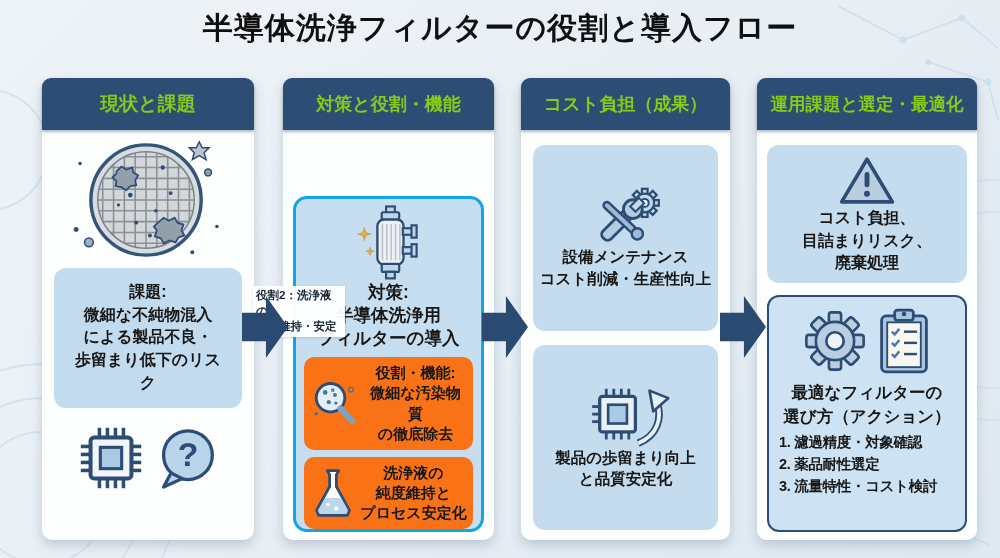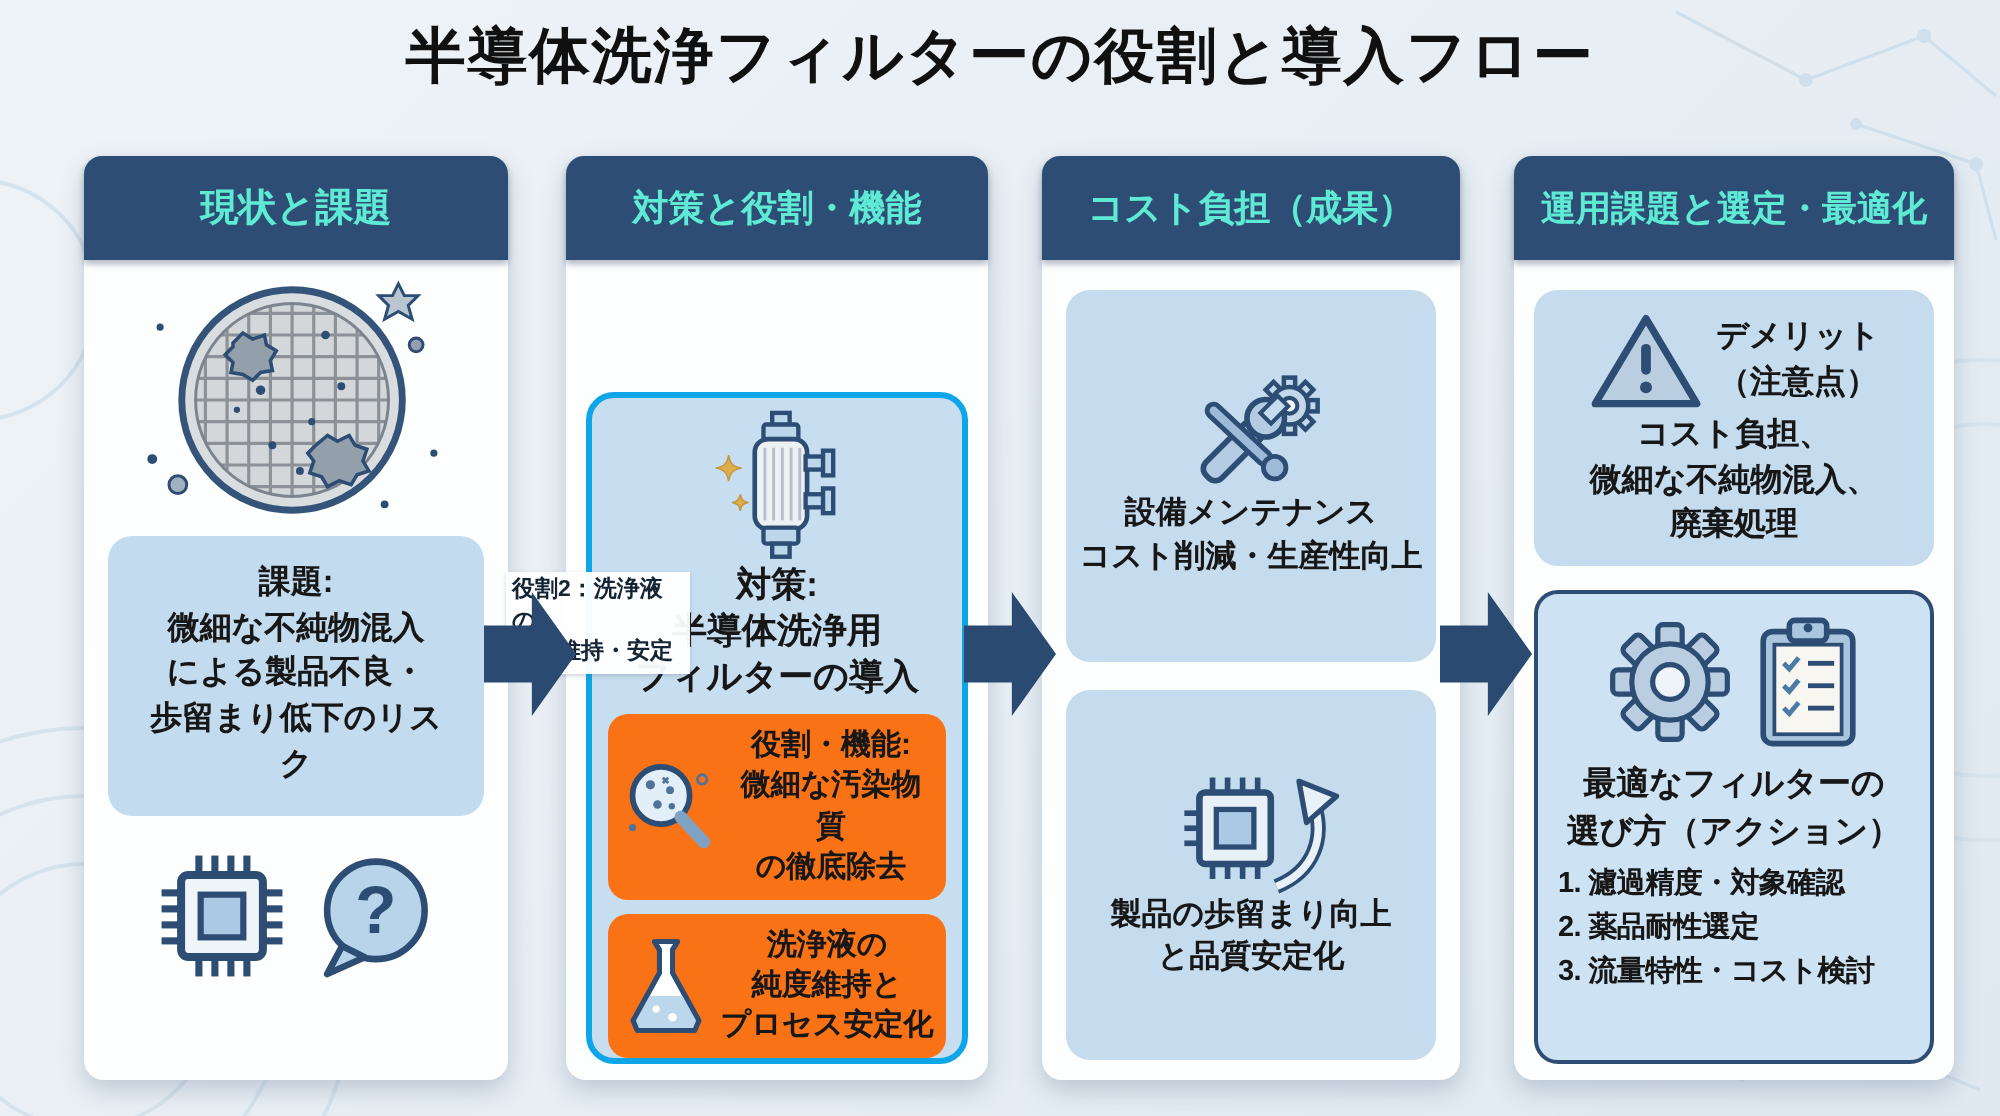--- a/index.html
+++ b/index.html
@@ -7,21 +7,21 @@
   body { font-family:"Liberation Sans","DejaVu Sans",sans-serif; }
   #stage { position:relative; width:1000px; height:558px; overflow:hidden;
            background:linear-gradient(135deg,#eef3f7 0%,#e7eef4 55%,#dfe9f1 100%); }
   #bg-decor { position:absolute; inset:0; z-index:0; }
   .title { position:absolute; top:8px; left:0; width:100%; text-align:center;
            font-size:30px; font-weight:900; color:#101010; letter-spacing:1px; z-index:2; }
   .card { position:absolute; top:78px; height:462px; background:#fdfefe;
           border-radius:10px; box-shadow:0 5px 12px rgba(80,100,130,.28); z-index:1;
           display:flex; flex-direction:column; }
   .card-header { height:52px; background:#2e4d74; border-radius:9px 9px 0 0;
-                 color:#5eead4; font-weight:bold; display:flex; align-items:center;
+                 color:#84cc16; font-weight:bold; display:flex; align-items:center;
                  justify-content:center; box-shadow:0 2px 3px rgba(30,50,80,.35); }
   .content { flex:1; display:flex; flex-direction:column; align-items:center; position:relative; }
   .ml { white-space:pre-line; text-align:center; color:#171717; font-weight:bold; line-height:1.42; }
   .bluebox { background:#c3dbee; border-radius:12px; }
   .arrow { position:absolute; width:46px; height:62px; background:#2b4a71; z-index:2;
            clip-path:polygon(0% 27%,52% 27%,52% 0%,100% 50%,52% 100%,52% 73%,0% 73%);
            filter:drop-shadow(1px 2px 2px rgba(40,60,90,.35)); }
   
   #col1 { left:42px; width:212px; }
   #col1 .card-header { font-size:19px; }
@@ -311,25 +311,23 @@
   <div id="col4" class="card">
     <div class="card-header">運用課題と選定・最適化</div>
     <div class="content">
       <div class="demerit-box">
         <div class="demerit-top">
           <svg width="58" height="52" viewBox="0 0 64 56">
             <polygon points="32,4 60,51 4,51" fill="#b9cfe1" stroke="#2e4d74" stroke-width="4" stroke-linejoin="round"></polygon>
             <rect x="29.3" y="18" width="5.4" height="17" rx="2.7" fill="#2e4d74"></rect>
             <circle cx="32" cy="42" r="3.3" fill="#2e4d74"></circle>
           </svg>
-          <div class="ml">デメリット
-（注意点）</div>
         </div>
         <div class="ml">コスト負担、
-微細な不純物混入、
+目詰まりリスク、
 廃棄処理</div>
       </div>
       <div class="select-box">
         <div style="display:flex; align-items:center; gap:8px;">
           <svg width="66" height="66" viewBox="0 0 76 76">
             <g transform="translate(38,38)">
               <g fill="#b9cee0" stroke="#2e4d74" stroke-width="3">
                 <rect x="-7" y="-33" width="14" height="66" rx="3"></rect>
                 <rect x="-7" y="-33" width="14" height="66" rx="3" transform="rotate(45)"></rect>
                 <rect x="-7" y="-33" width="14" height="66" rx="3" transform="rotate(90)"></rect>

